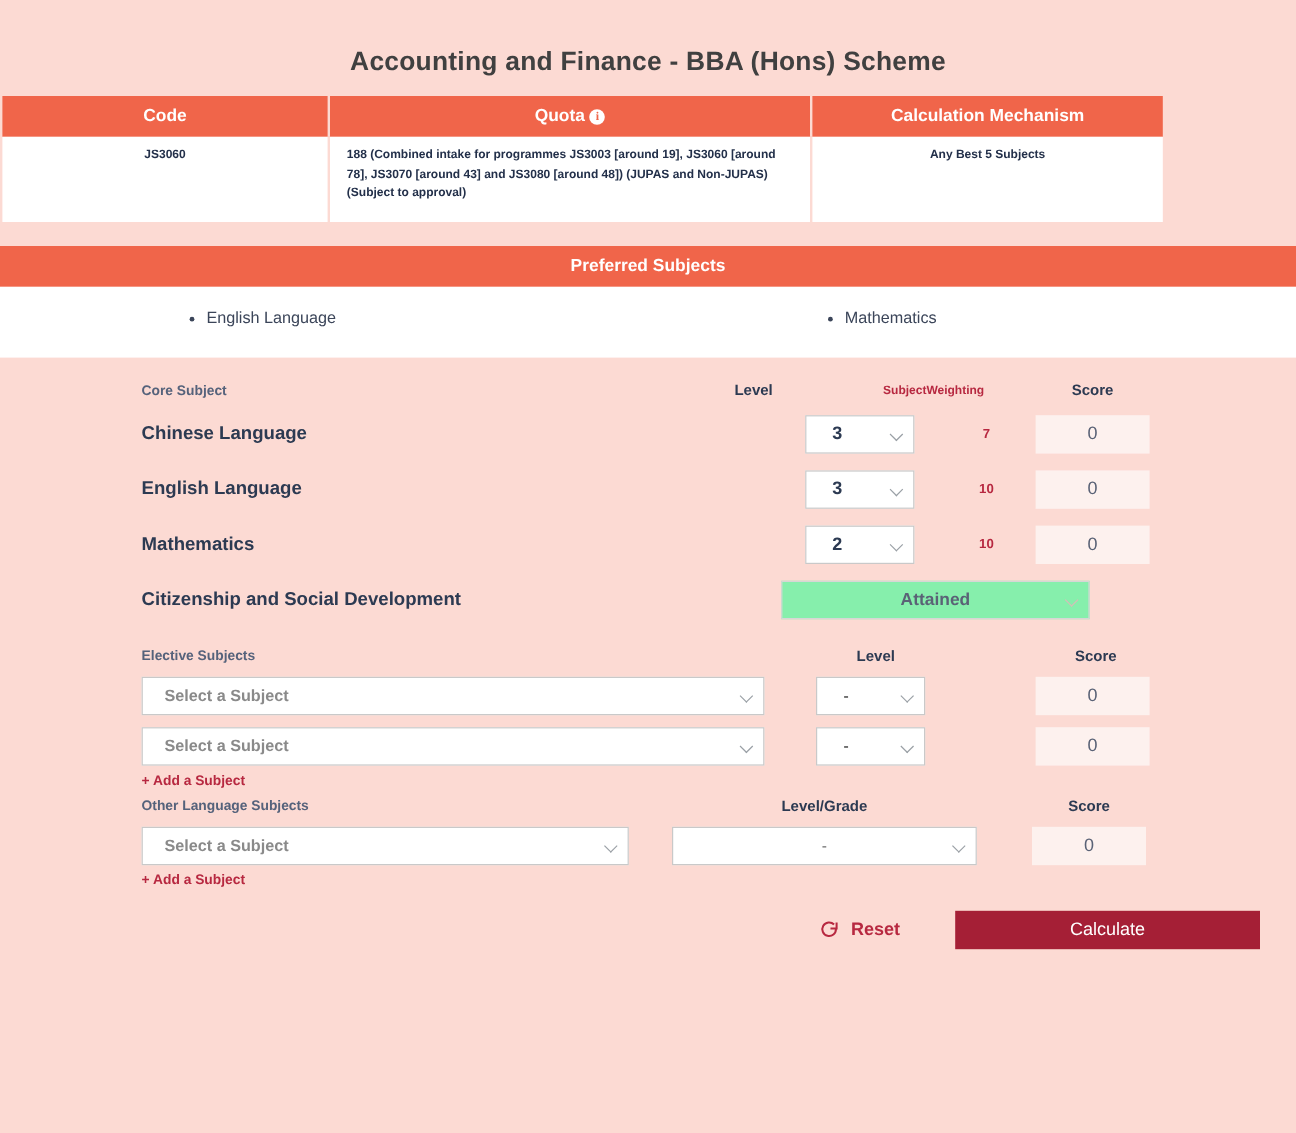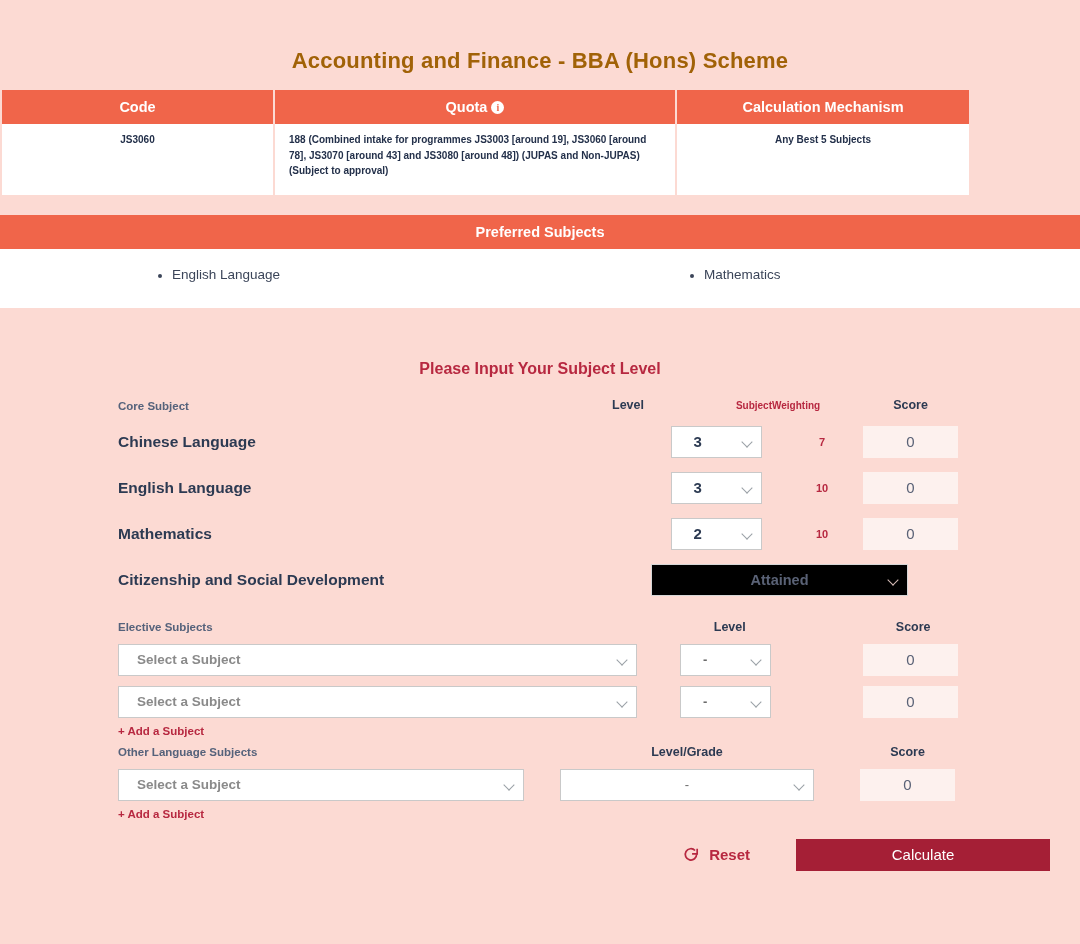--- a/index.html
+++ b/index.html
@@ -10,22 +10,22 @@
     overflow: hidden;
   }
 
   .page { position: relative; width: 1080px; height: 944px; background: #FCDAD3; }
 
   
   .scheme-title {
     text-align: center;
     font-size: 22px;
     font-weight: bold;
-    color: #a16207;
-    padding-top: 48px;
+    color: #404040;
+    padding-top: 38px;
     letter-spacing: .2px;
   }
 
   
   .info-table {
     margin: 16px 2px 0 2px;
     width: 967px;
     border-collapse: collapse;
     table-layout: fixed;
   }
@@ -189,21 +189,21 @@
     padding-left: 22px;
     font-size: 15px;
     font-weight: bold;
     color: #2C3A52;
     text-align: left;
   }
   .sel-level.placeholder .val { color: #6B6B6B; font-size: 13px; }
 
   .sel-attained {
     width: 257px;
-    background: #000000;
+    background: #86efac;
     border: 1px solid #D6D6D6;
     height: 32px;
     justify-content: center;
   }
   .sel-attained .val {
     font-size: 14.5px;
     font-weight: bold;
     color: #5A6276;
   }
   .sel-attained .chev::before { border-color: #D8BDB8; }
@@ -307,21 +307,20 @@
   <div class="pref-bar">Preferred Subjects</div>
   <div class="pref-body">
     <div class="pref-col">
       <div class="pref-item">English Language</div>
     </div>
     <div class="pref-col">
       <div class="pref-item">Mathematics</div>
     </div>
   </div>
 
-  <div class="form-head">Please Input Your Subject Level</div>
 
   <div class="form">
 
     <div class="row hdr-row">
       <div class="col-subject lbl-sm">Core Subject</div>
       <div class="col-level hdr-level">Level</div>
       <div class="col-weight hdr-weight">
         <span>Subject</span>
           <br>
         <span>Weighting</span>

